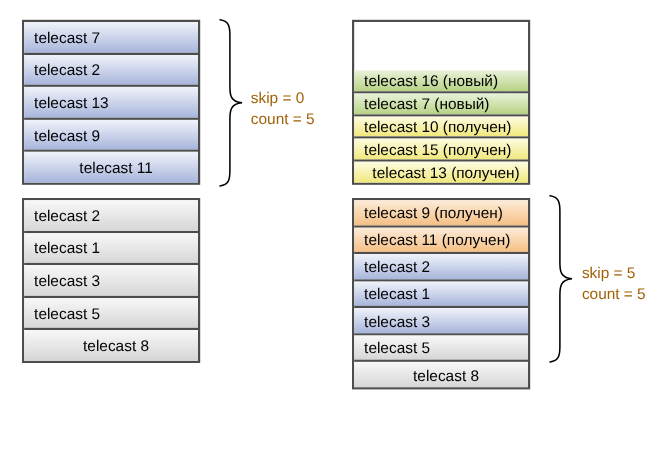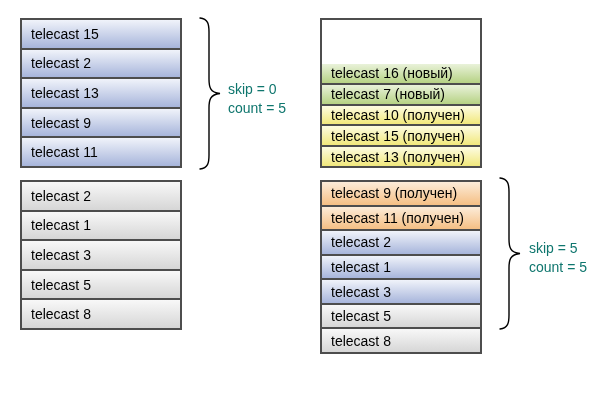--- a/index.html
+++ b/index.html
@@ -25,52 +25,52 @@
     flex: 1;
     box-sizing: border-box;
     display: flex;
     align-items: center;
     padding-left: 9px;
     border-bottom: 2px solid var(--border-color);
     font-size: 14px;
     color: #000000;
     white-space: nowrap;
   }
-  .row:last-child { border-bottom: 0; }
+  .row:last-child { border-bottom: 0; justify-content: center; }
   .brace { position: absolute; }
   .brace path {
     fill: none;
     stroke: #000000;
     stroke-width: 1.4;
     stroke-linecap: round;
   }
   .label {
     position: absolute;
     font-size: 14px;
     line-height: 19px;
-    color: #0f766e;
+    color: #a16207;
     white-space: nowrap;
   }
   #box-left-top     { left: 20px;  top: 18px;  height: 150px; }
   #box-left-bottom  { left: 20px;  top: 180px; height: 150px; }
   #box-right-top    { left: 320px; top: 18px;  height: 150px; }
   #box-right-bottom { left: 320px; top: 180px; height: 174px; }
   #brace-left  { left: 196px; top: 17px;  }
   #brace-right { left: 496px; top: 177px; }
   #label-left  { left: 228px; top: 80px;  }
   #label-right { left: 529px; top: 239px; }
 </style>
 </head>
 <body>
 
 <div class="canvas" style="--border-color: #4d4d4d;">
 
   <div class="box" id="box-left-top">
       <div class="row" style="background: linear-gradient(rgb(240, 243, 250), rgb(167, 181, 219));">
-        <span>telecast 15</span>
+        <span>telecast 7</span>
       </div>
       <div class="row" style="background: linear-gradient(rgb(240, 243, 250), rgb(167, 181, 219));">
         <span>telecast 2</span>
       </div>
       <div class="row" style="background: linear-gradient(rgb(240, 243, 250), rgb(167, 181, 219));">
         <span>telecast 13</span>
       </div>
       <div class="row" style="background: linear-gradient(rgb(240, 243, 250), rgb(167, 181, 219)); align-items: center;">
         <span>telecast 9</span>
       </div>

